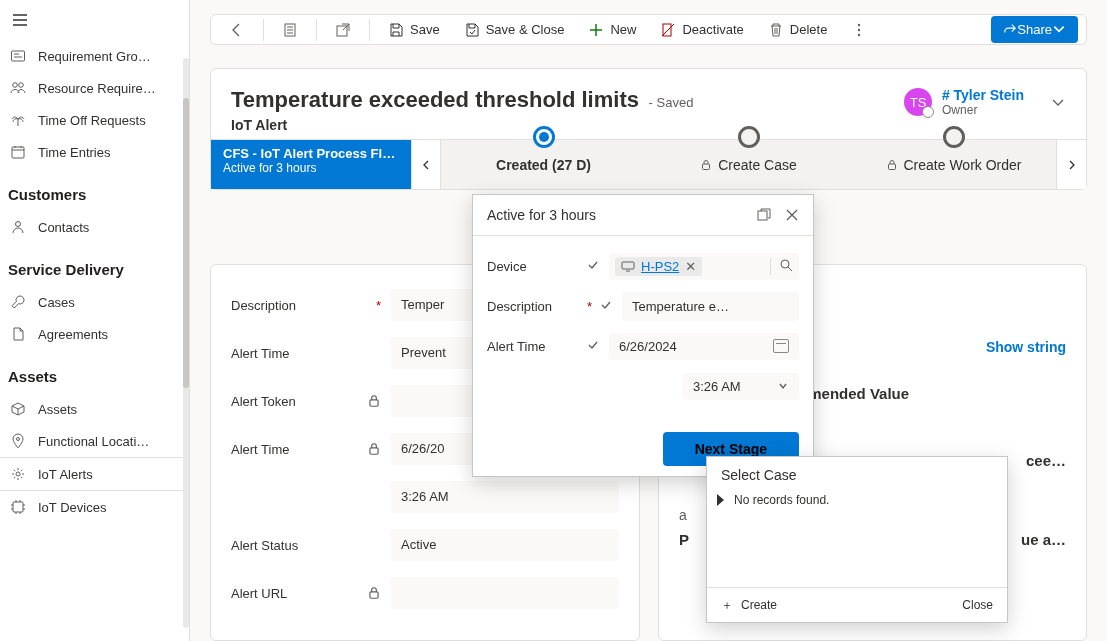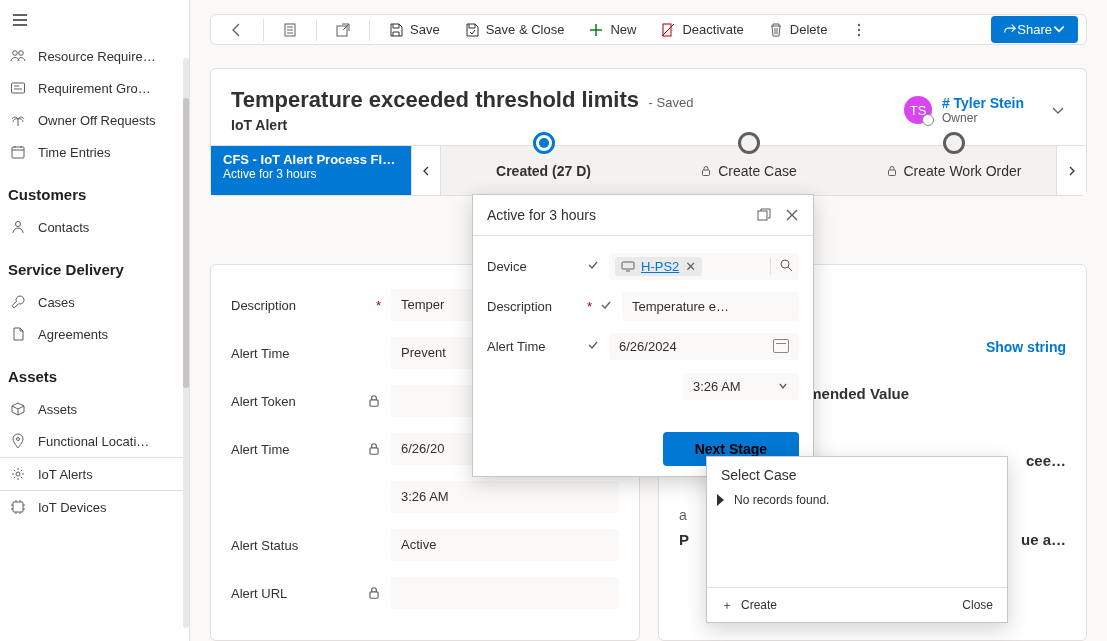--- a/index.html
+++ b/index.html
@@ -29,21 +29,21 @@
   .cmdbar { position: absolute; left: 210px; top: 14px; right: 20px; height: 31px; background: #fff; border: 1px solid var(--border); border-radius: 6px; display: flex; align-items: center; padding: 0 8px; gap: 4px; }
   .cmd-btn { display: flex; align-items: center; gap: 6px; padding: 6px 10px; border-radius: 4px; cursor: pointer; color: var(--text); }
   .cmd-btn svg { width: 16px; height: 16px; }
   .cmd-sep { width: 1px; height: 22px; background: var(--border); margin: 0 4px; }
   .cmd-spacer { flex: 1; }
   .share-btn { background: var(--primary); color: #fff; border-radius: 4px; padding: 6px 12px; display: flex; align-items: flex-start; cursor: pointer; margin-left: 12px; }
   .share-btn svg { width: 14px; height: 14px; }
 
   
   .rec-card { position: absolute; left: 210px; top: 68px; right: 20px; background: #fff; border: 1px solid var(--border); border-radius: 6px; }
-  .rec-head { display: flex; align-items: center; padding: 18px 20px 12px 20px; }
+  .rec-head { display: flex; align-items: flex-start; padding: 18px 20px 6px 20px; }
   .rec-head h1 { font-size: 22px; font-weight: 600; display: inline; }
   .rec-head .saved { font-size: 13px; color: var(--text-muted); margin-left: 6px; font-weight: 400; }
   .rec-head .subtitle { font-size: 14px; font-weight: 600; margin-top: 4px; }
   .rec-head .owner-box { margin-left: auto; display: flex; align-items: center; gap: 10px; }
   .avatar { width: 28px; height: 28px; border-radius: 50%; background: #d946ef; color: #fff; display: flex; align-items: center; justify-content: center; font-size: 13px; font-weight: 400; position: relative; }
   .avatar::after { content: ""; position: absolute; right: -2px; bottom: -2px; width: 10px; height: 10px; border-radius: 50%; background: #fff; border: 1px solid #8a8886; }
   .owner-name { color: var(--primary); font-weight: 600; font-size: 14px; }
   .owner-label { font-size: 12px; color: var(--text-muted); }
   .owner-chev { margin-left: 16px; color: #605e5c; cursor: pointer; }
 
@@ -126,38 +126,38 @@
 
 <div class="sidebar">
   <div class="hamburger">
     <svg viewBox="0 0 16 16">
         <path d="M1 3h14M1 8h14M1 13h14" stroke="#323130" stroke-width="1.3"></path>
       </svg>
   </div>
 
   <div class="nav-item">
     <svg class="nicon" viewBox="0 0 16 16">
+        <rect x="1.5" y="3" width="13" height="10" rx="1" fill="none" stroke="currentColor"></rect>
+        <path d="M4 6h5M4 9h8" stroke="currentColor"></path>
+      </svg>
+    <span>Requirement Gro…</span>
+  </div>
+  <div class="nav-item">
+    <svg class="nicon" viewBox="0 0 16 16">
         <circle cx="5" cy="5" r="2.3" fill="none" stroke="currentColor"></circle>
         <circle cx="11" cy="5" r="2.3" fill="none" stroke="currentColor"></circle>
         <path d="M1 13c0-2 2-3.5 4-3.5s4 1.5 4 3.5M8 13c0-2 1.5-3.5 3-3.5s4 1.5 4 3.5" fill="none" stroke="currentColor"></path>
       </svg>
     <span>Resource Require…</span>
   </div>
   <div class="nav-item">
     <svg class="nicon" viewBox="0 0 16 16">
-        <rect x="1.5" y="3" width="13" height="10" rx="1" fill="none" stroke="currentColor"></rect>
-        <path d="M4 6h5M4 9h8" stroke="currentColor"></path>
-      </svg>
-    <span>Requirement Gro…</span>
-  </div>
-  <div class="nav-item">
-    <svg class="nicon" viewBox="0 0 16 16">
         <path d="M8 14V7M8 7c-2-3-5-2-6 0M8 7c2-3 5-2 6 0M8 7c-3-1-5 1-5 3M8 7c3-1 5 1 5 3" fill="none" stroke="currentColor"></path>
       </svg>
-    <span>Owner Off Requests</span>
+    <span>Time Off Requests</span>
   </div>
   <div class="nav-item">
     <svg class="nicon" viewBox="0 0 16 16">
         <rect x="2" y="3" width="12" height="11" rx="1" fill="none" stroke="currentColor"></rect>
         <path d="M2 6h12M5 2v2M11 2v2" stroke="currentColor"></path>
       </svg>
     <span>Time Entries</span>
   </div>
 
   <div class="nav-group-title">Customers</div>

